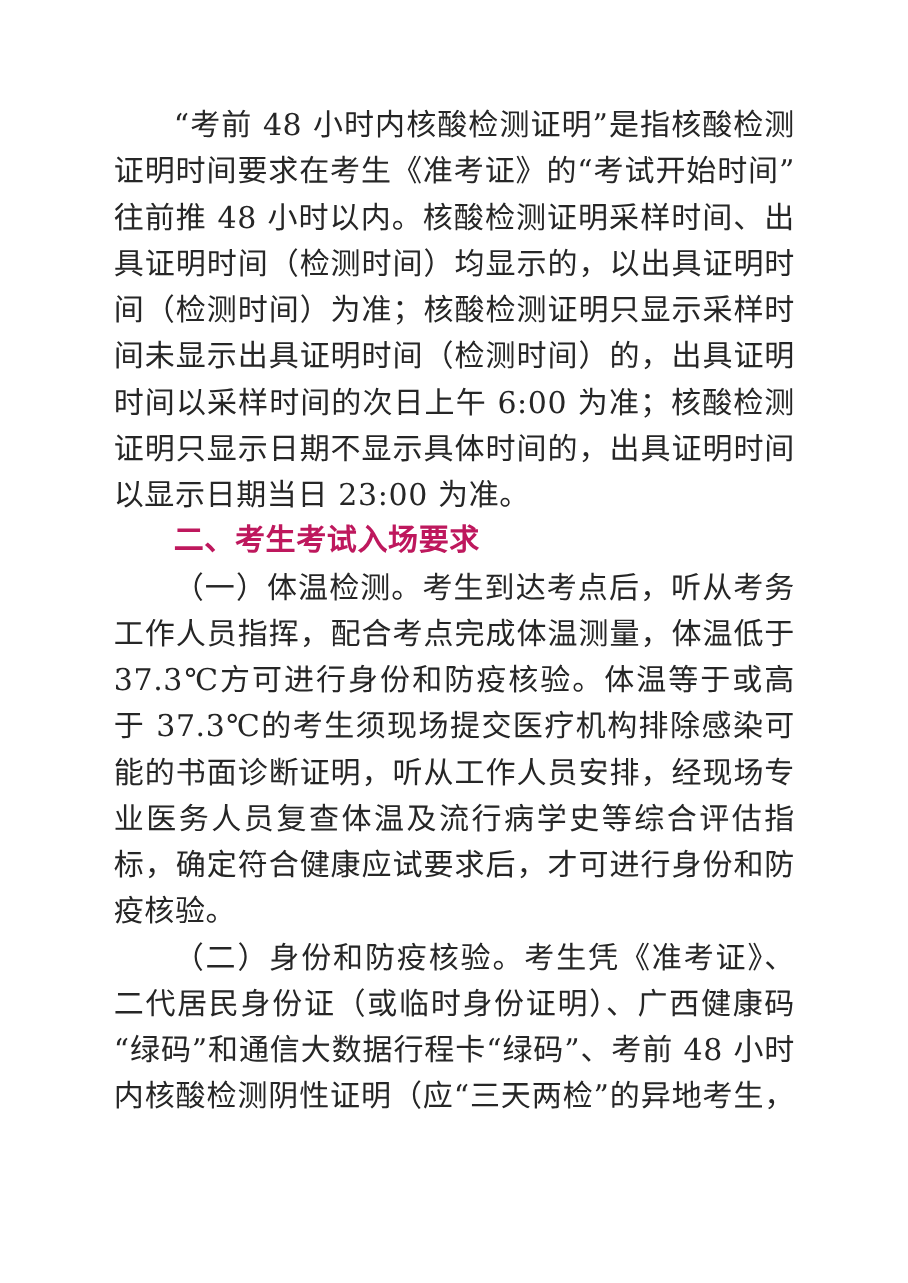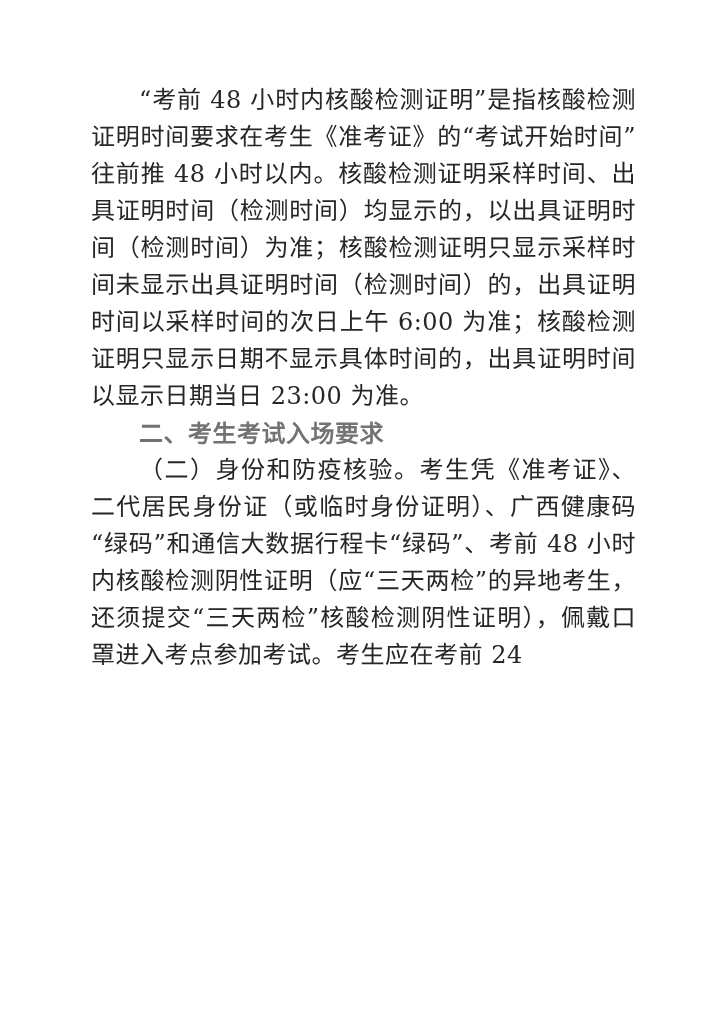--- a/index.html
+++ b/index.html
@@ -28,29 +28,30 @@
     text-justify: inter-ideograph;
     letter-spacing: 0.5px;
   }
   .para {
     margin: 0;
     text-indent: 2em;
   }
   .heading {
     margin: 0;
     text-indent: 2em;
-    font-family: Liberation Sans, sans-serif;
+    font-family: Liberation Serif, serif;
     font-weight: 700;
     font-size: 24px;
     line-height: 37px;
-    color: #737373;
+    color: #be185d;
   }
 </style>
 </head>
 <body>
 
 <div class="page">
   <div class="content">
     <p class="para">“考前 48 小时内核酸检测证明”是指核酸检测证明时间要求在考生《准考证》的“考试开始时间”往前推 48 小时以内。核酸检测证明采样时间、出具证明时间（检测时间）均显示的，以出具证明时间（检测时间）为准；核酸检测证明只显示采样时间未显示出具证明时间（检测时间）的，出具证明时间以采样时间的次日上午 6:00 为准；核酸检测证明只显示日期不显示具体时间的，出具证明时间以显示日期当日 23:00 为准。</p>
     <h2 class="heading">二、考生考试入场要求</h2>
+    <p class="para">（一）体温检测。考生到达考点后，听从考务工作人员指挥，配合考点完成体温测量，体温低于 37.3℃方可进行身份和防疫核验。体温等于或高于 37.3℃的考生须现场提交医疗机构排除感染可能的书面诊断证明，听从工作人员安排，经现场专业医务人员复查体温及流行病学史等综合评估指标，确定符合健康应试要求后，才可进行身份和防疫核验。</p>
     <p class="para">（二）身份和防疫核验。考生凭《准考证》、二代居民身份证（或临时身份证明）、广西健康码“绿码”和通信大数据行程卡“绿码”、考前 48 小时内核酸检测阴性证明（应“三天两检”的异地考生，还须提交“三天两检”核酸检测阴性证明），佩戴口罩进入考点参加考试。考生应在考前 24</p>
   </div>
 </div>
 
 </body></html>

